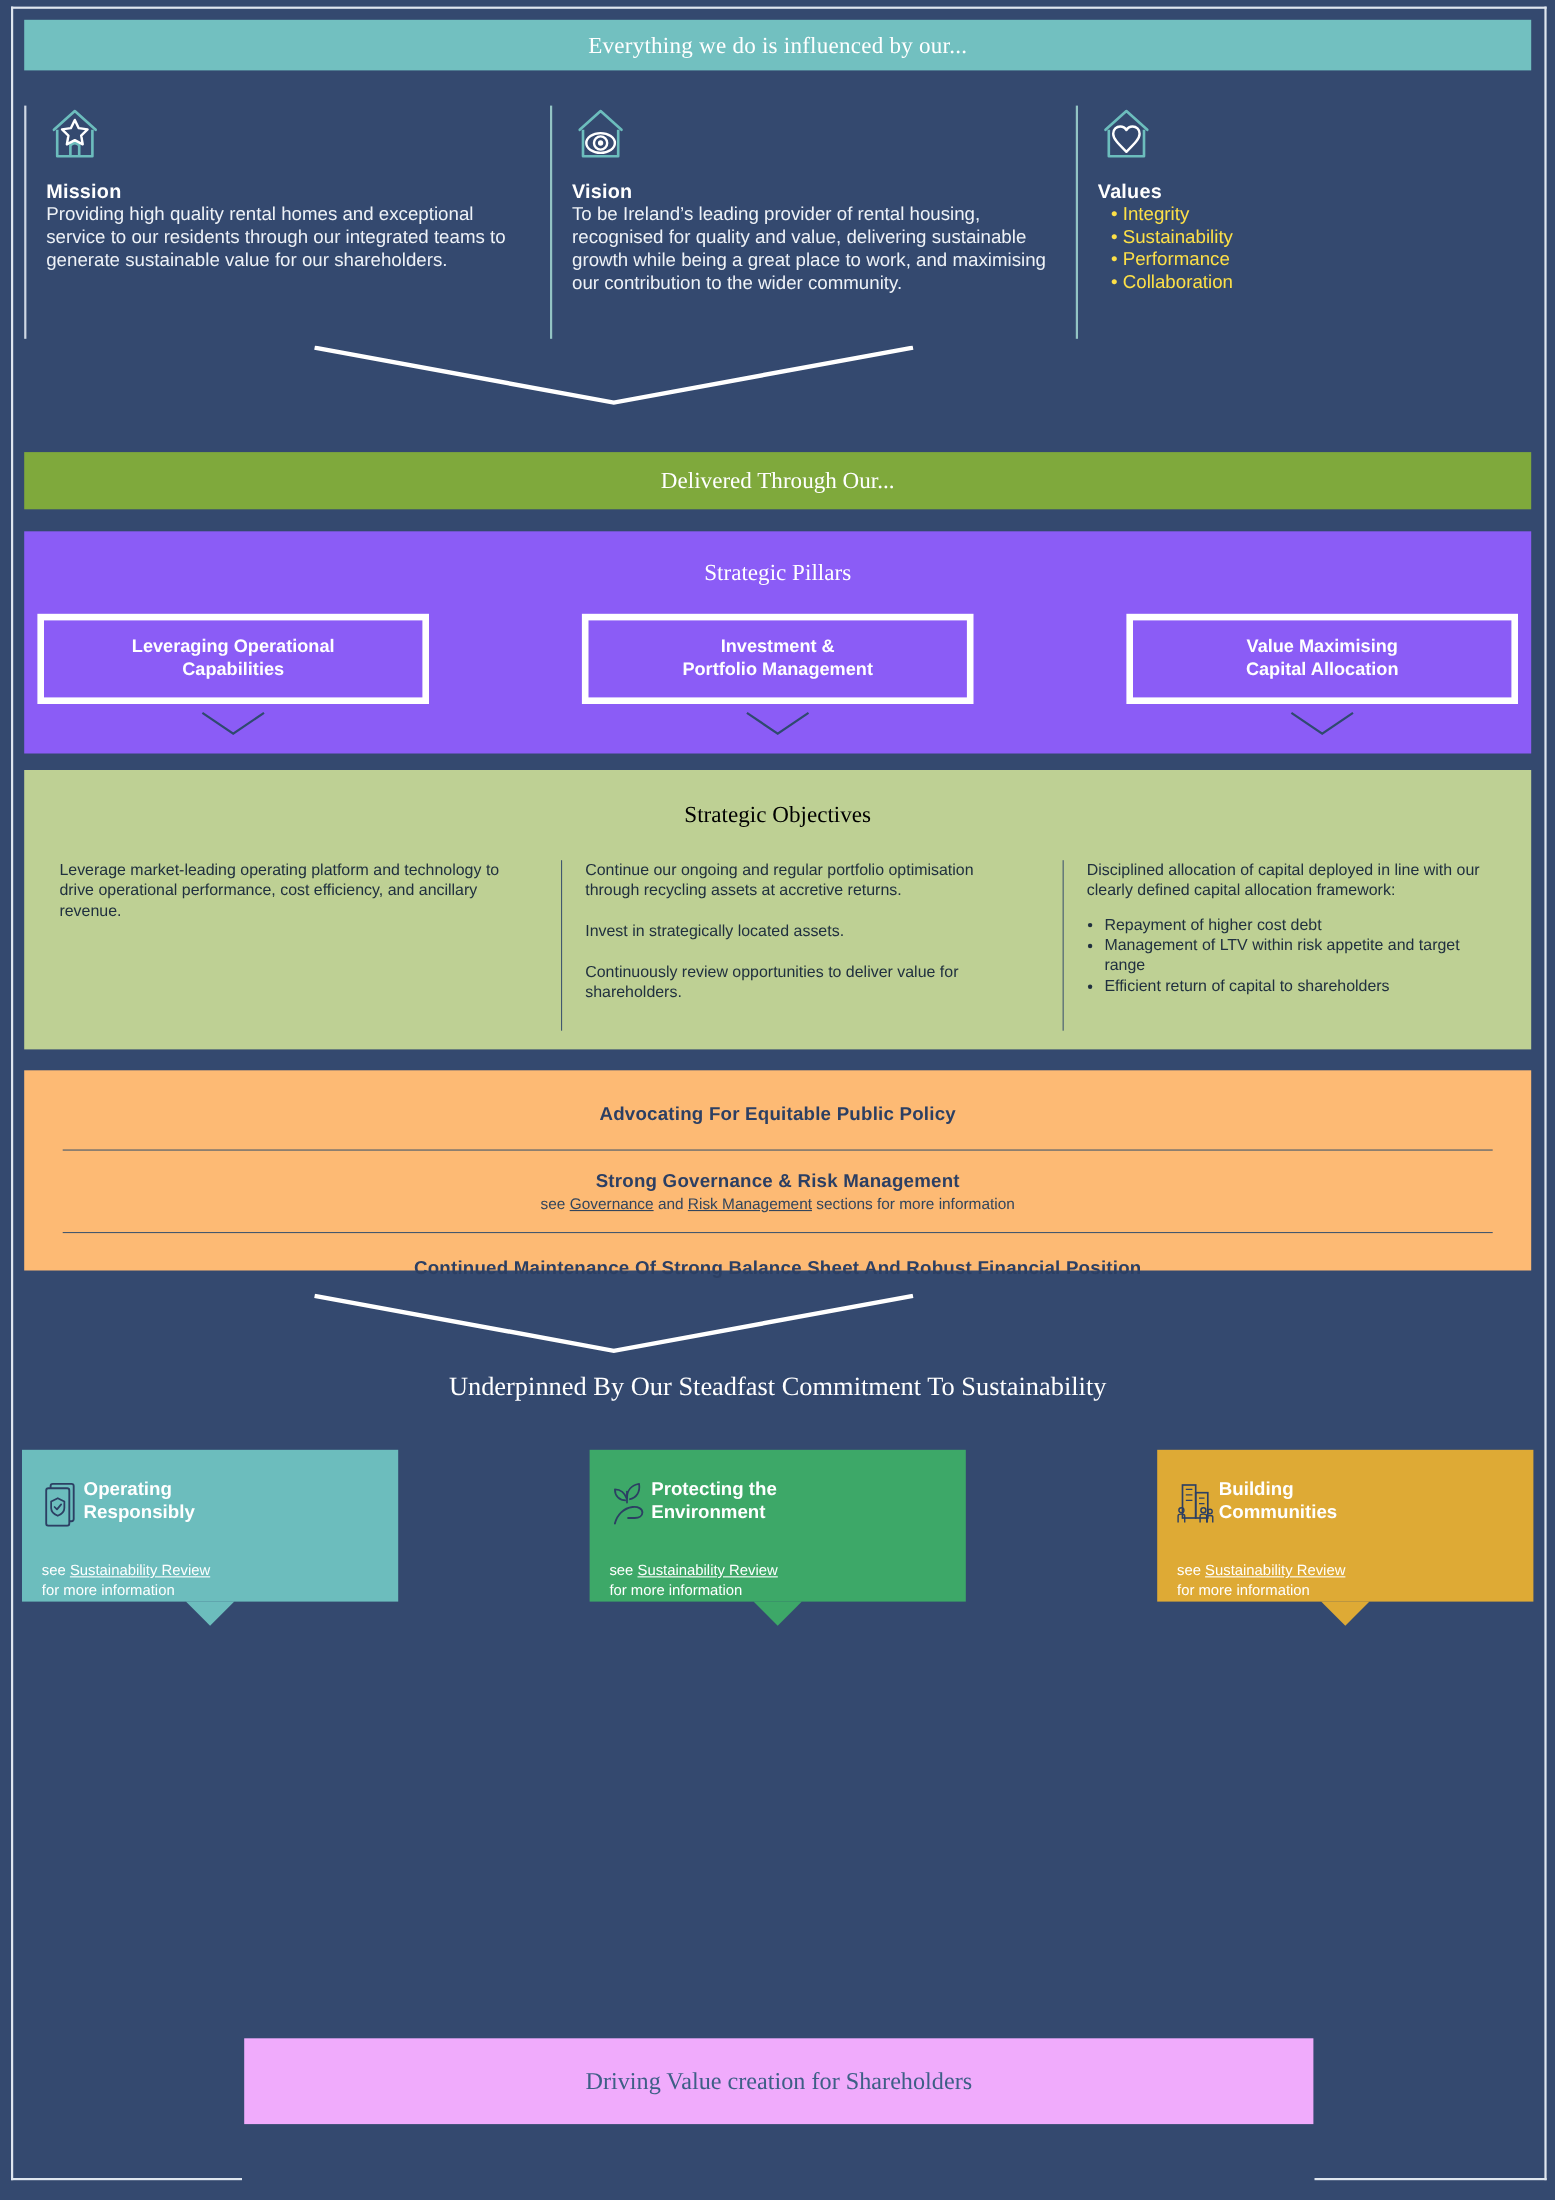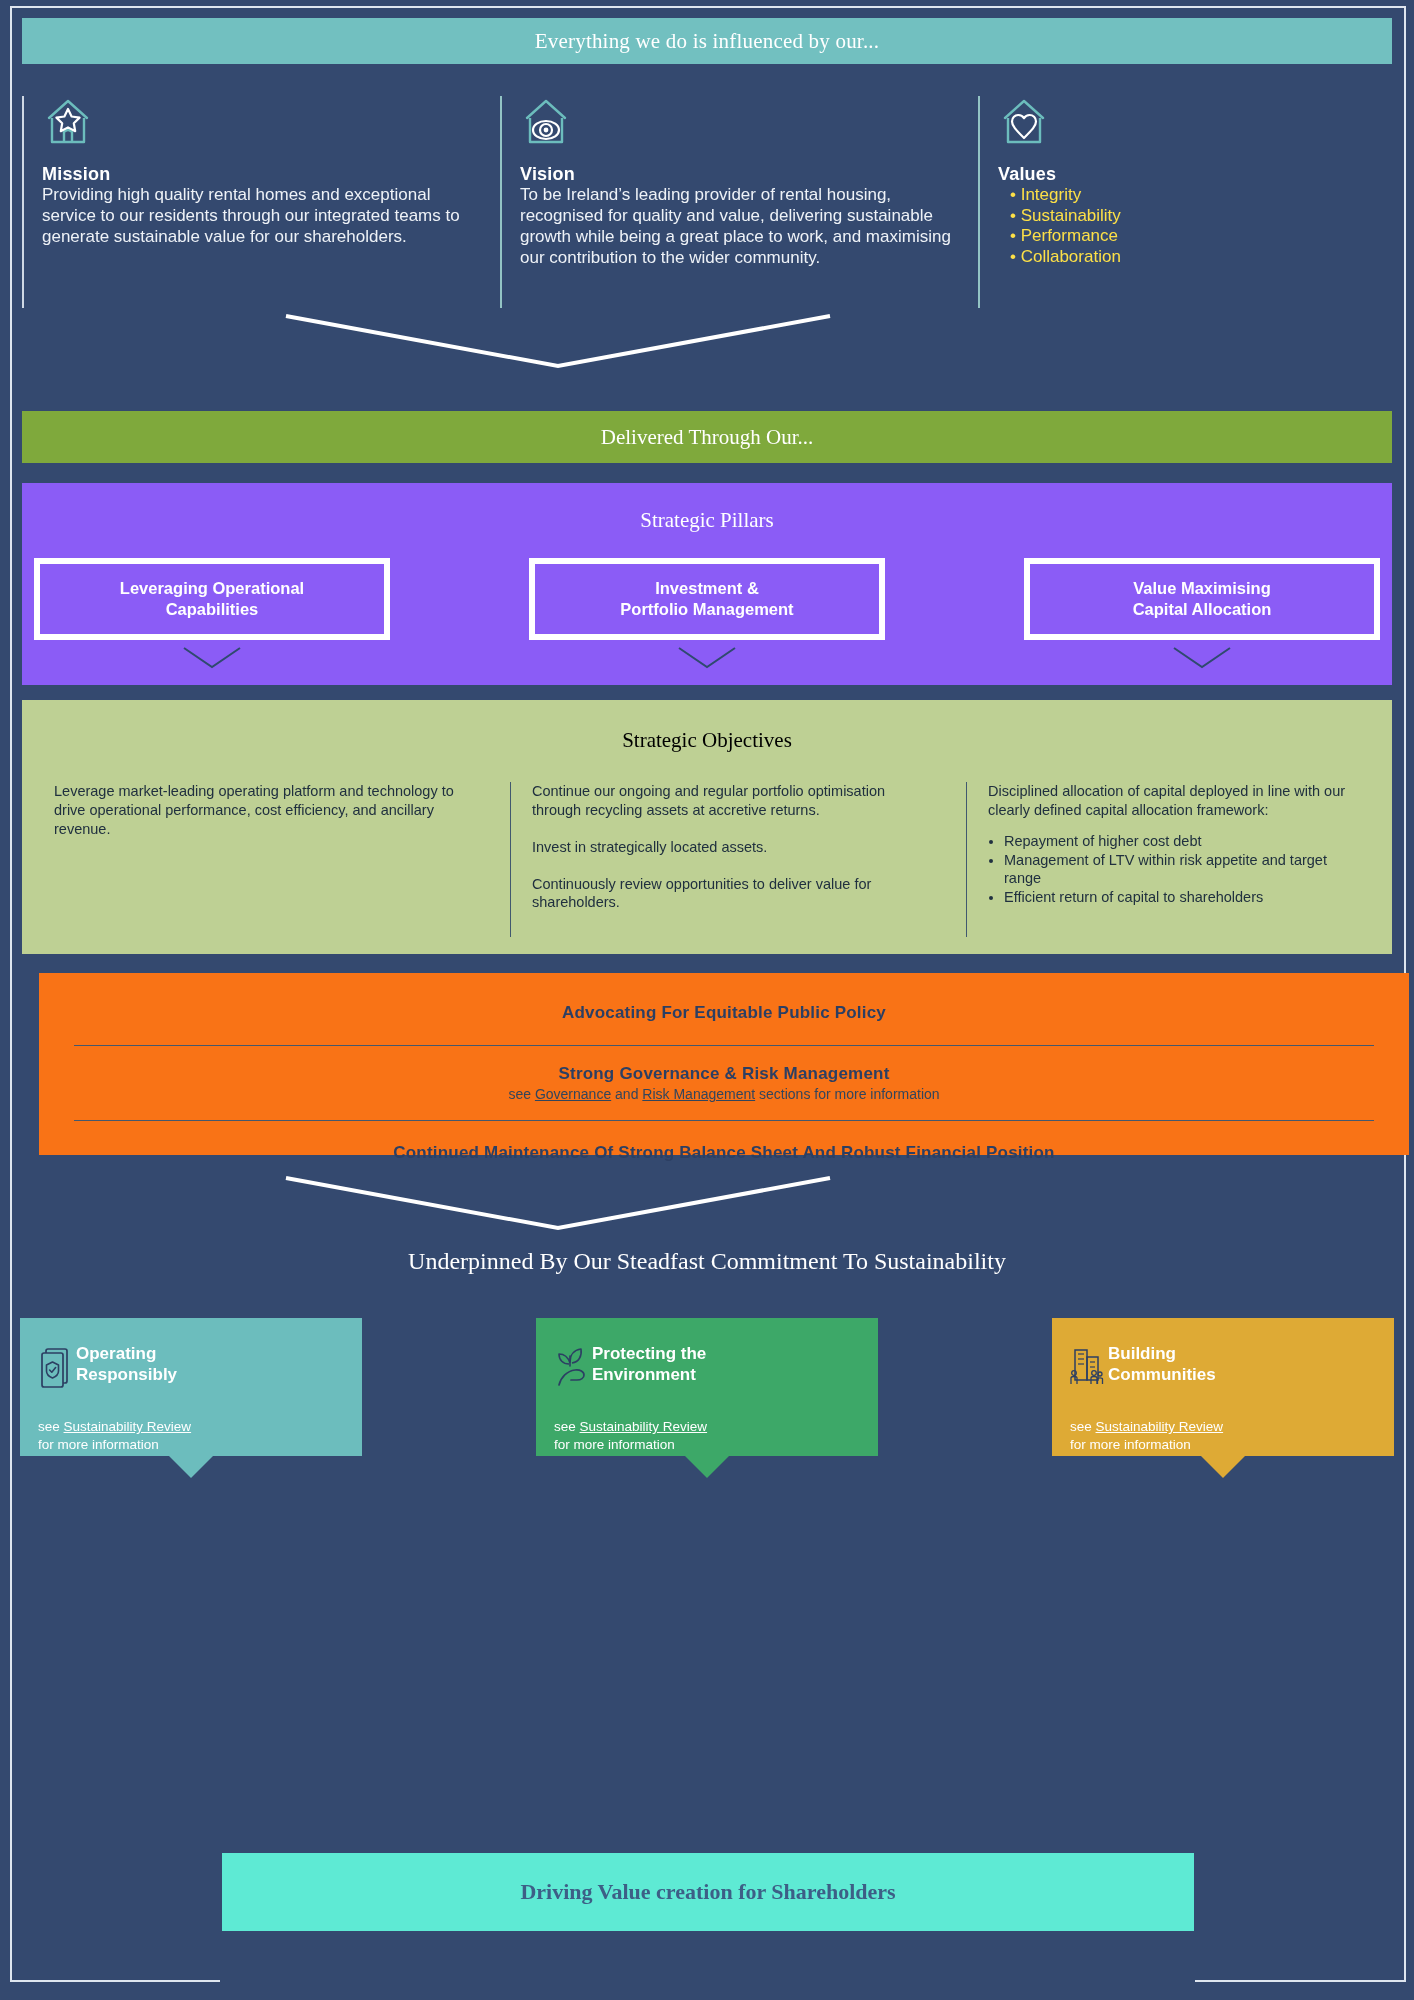--- a/index.html
+++ b/index.html
@@ -177,23 +177,23 @@
     margin-bottom: 18px;
   }
   .obj-ul { margin-left: 16px; }
   .obj-ul li {
     font-size: 14.5px; color: #20303f; line-height: 1.30;
   }
 
   
   .gov {
     position: absolute;
-    left: 39px; top: 973px;
+    left: 22px; top: 973px;
     width: 1370px; height: 182px;
-    background: #f97316;
+    background: #fdba74;
   }
   .gov-block { text-align: center; }
   .gov-h {
     font-size: 17px; font-weight: bold; color: #2c3f63;
     letter-spacing: .2px;
   }
   .gov-sub {
     font-size: 14px; color: #33455c; margin-top: 2px;
   }
   .gov-sub u { text-decoration: underline; }
@@ -246,22 +246,22 @@
   }
   .card.c1 .card-tail { border-top: 22px solid #6cbdbd; }
   .card.c2 .card-tail { border-top: 22px solid #3da868; }
   .card.c3 .card-tail { border-top: 22px solid #deaa35; }
 
   
   .footer-box {
     position: absolute;
     left: 222px; top: 1853px;
     width: 972px; height: 78px;
-    background: #5eead4;
-    display: flex; align-items: center; justify-content: center; font-weight: bold;
+    background: #f0abfc;
+    display: flex; align-items: center; justify-content: center;
   }
   .footer-box .t {
     font-family: "Liberation Serif", serif;
     font-size: 22px; color: #3d5f86;
   }
 </style>
 </head>
 <body>
 
 <div class="page">

